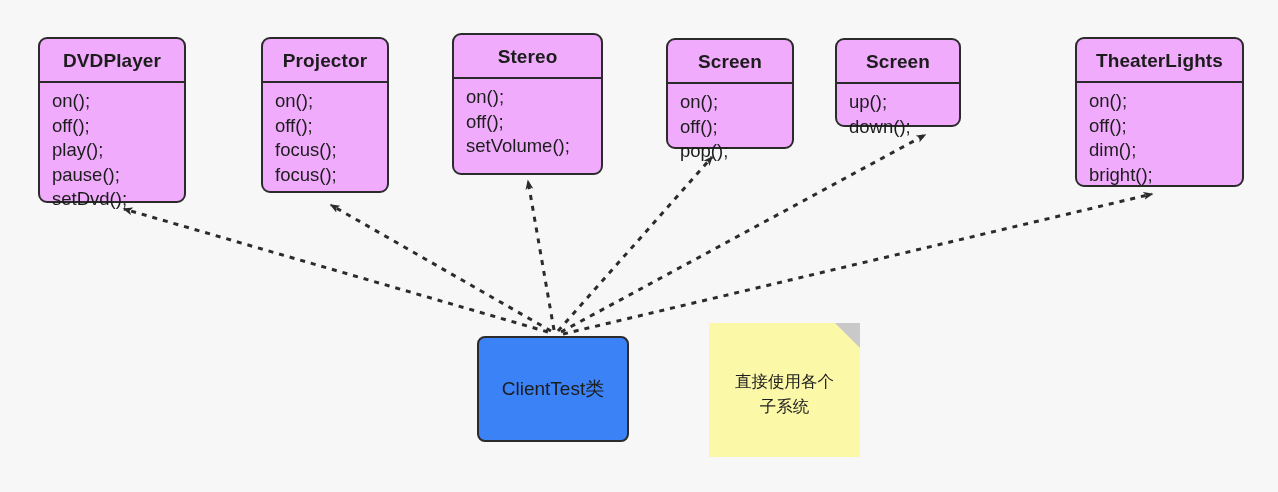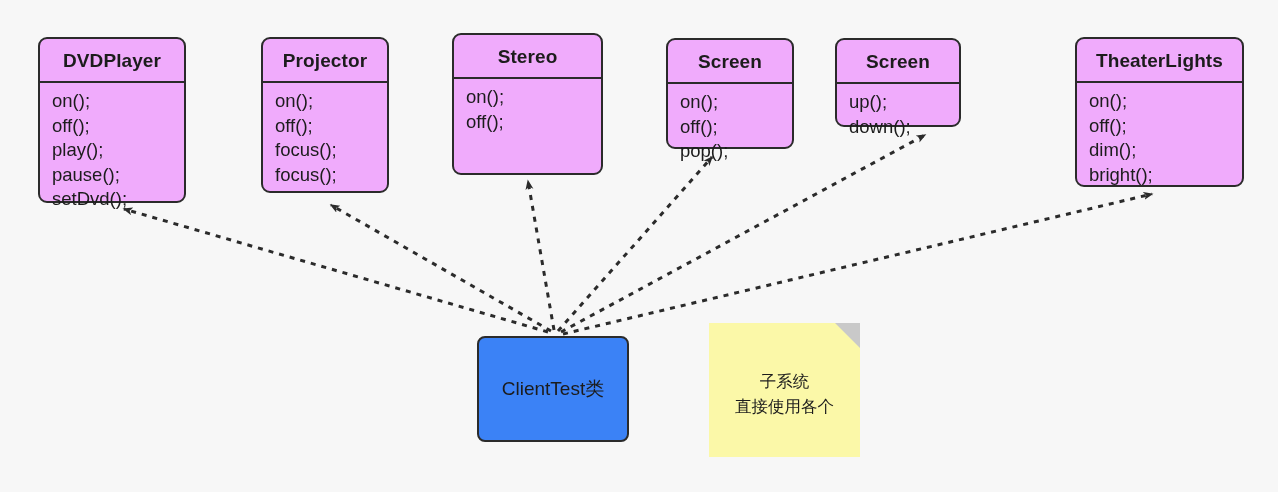--- a/index.html
+++ b/index.html
@@ -140,20 +140,21 @@
           <div>focus();</div>
           <div>focus();</div>
         </div>
       </div>
       <div class="uml-class" style="left: 452px; top: 33px; width: 151px; height: 142px;">
         <div class="uml-title">Stereo</div>
         <div class="uml-divider"></div>
         <div class="uml-members">
           <div>on();</div>
           <div>off();</div>
+          <div>setVolume();</div>
         </div>
       </div>
       <div class="uml-class" style="left: 666px; top: 38px; width: 128px; height: 111px;">
         <div class="uml-title">Screen</div>
         <div class="uml-divider"></div>
         <div class="uml-members">
           <div>on();</div>
           <div>off();</div>
           <div>pop();</div>
         </div>
@@ -178,17 +179,17 @@
       </div>
     </div>
 
   <div class="client-box" id="client-node" style="left: 477px; top: 336px; width: 152px; height: 106px;">
     <span class="client-label">ClientTest类</span>
   </div>
 
   <div class="sticky" id="sticky-node" style="left: 709px; top: 323px; width: 151px; height: 134px; background: rgb(251, 248, 168);">
     <div class="sticky-fold"></div>
     <div class="sticky-text" id="sticky-text">
+        <div>直接使用各个</div>
         <div>子系统</div>
-        <div>直接使用各个</div>
       </div>
   </div>
 </div>
 
 </body></html>

